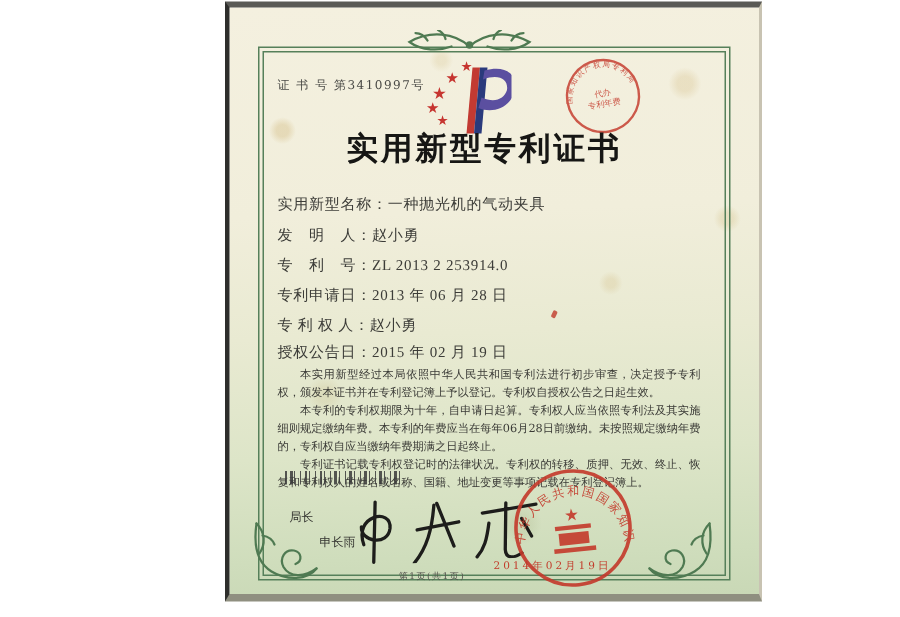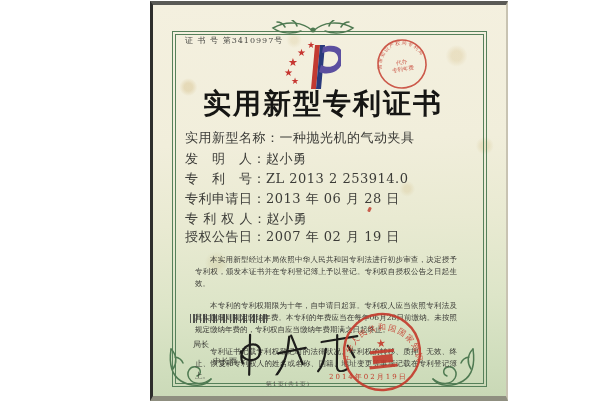--- a/index.html
+++ b/index.html
@@ -31,38 +31,38 @@
   }
   
   .frame{position:absolute;left:19px;top:26px;right:19px;bottom:9px;border:1px solid #56805a;}
   .frame::after{content:"";position:absolute;inset:2px;border:1px solid #56805a;}
   
   .orn-top{position:absolute;left:114px;top:15px;width:92px;height:22px;}
   .curl{position:absolute;width:48px;height:44px;}
   .curl.bl{left:12px;top:342px;}
   .curl.br{left:278px;top:342px;transform:scaleX(-1);}
   
-  .cert-no{position:absolute;left:32px;top:30px;font-size:8px;letter-spacing:1px;color:#4a4a46;}
+  .cert-no{position:absolute;left:32px;top:46px;font-size:8px;letter-spacing:1px;color:#4a4a46;}
   .logo{position:absolute;left:130px;top:36px;width:58px;height:52px;}
   .logo .star{position:absolute;color:#c63530;line-height:1;}
   .logo .star:nth-of-type(1){left:24px;top:0;font-size:9px;}
   .logo .star:nth-of-type(2){left:14px;top:7px;font-size:10px;}
   .logo .star:nth-of-type(3){left:5px;top:16px;font-size:11px;}
   .logo .star:nth-of-type(4){left:1px;top:27px;font-size:10px;}
   .logo .star:nth-of-type(5){left:8px;top:36px;font-size:9px;}
   .seal-small{position:absolute;left:221px;top:31px;width:56px;height:56px;opacity:.82;transform:rotate(-10deg);}
   .title{position:absolute;left:40px;top:80px;width:260px;text-align:center;
-         font-size:28px;font-weight:bold;letter-spacing:2px;color:#161614;}
+         font-size:21px;font-weight:bold;letter-spacing:2px;color:#161614;}
   
-  .field{position:absolute;left:32px;font-size:13px;color:#3c3c38;letter-spacing:.5px;white-space:nowrap;}
+  .field{position:absolute;left:32px;font-size:10px;color:#3c3c38;letter-spacing:.5px;white-space:nowrap;font-family:Liberation Serif, serif;}
   .f1{top:124px;} .f2{top:145px;} .f3{top:165px;} .f4{top:185px;text-align:center;} .f5{top:205px;} .f6{top:223px;}
   
   .body-text{position:absolute;left:32px;top:239px;width:282px;font-size:7.5px;
              line-height:1.6;color:#3a3a36;text-align:justify;}
-  .body-text p{margin:10px;text-indent:2em;}
+  .body-text p{margin:0;text-indent:2em;}
   
   .barcode{position:absolute;left:37px;top:309px;width:80px;height:9px;opacity:.85;
     background:repeating-linear-gradient(90deg,#3a3a3a 0 1px,transparent 1px 3px,#3a3a3a 3px 5px,transparent 5px 6px,#3a3a3a 6px 7px,transparent 7px 10px);}
   .commissioner{position:absolute;left:40px;top:336px;font-size:8px;color:#33332f;line-height:1;}
   .commissioner-name{position:absolute;left:40px;top:353px;font-size:8px;color:#33332f;line-height:1;margin-left:20px;}
   .signature{position:absolute;left:75px;top:323px;width:150px;height:46px;transform:rotate(-3deg);}
   .seal-big{position:absolute;left:184px;top:302px;width:90px;height:90px;opacity:.9;transform:rotate(-6deg);}
   .seal-date{position:absolute;left:176px;top:367px;width:106px;text-align:left;
              font-size:7px;color:#c23b2a;letter-spacing:2px;}
   .page-foot{position:absolute;left:100px;top:375px;width:70px;text-align:center;
@@ -125,21 +125,21 @@
     <text x="28" y="35" text-anchor="middle" font-size="5.5" class="redfill">专利年费</text>
   </svg>
 
   <div class="title">实用新型专利证书</div>
 
   <div class="field f1"><span>实用新型名称：</span><span>一种抛光机的气动夹具</span></div>
   <div class="field f2"><span>发　明　人：</span><span>赵小勇</span></div>
   <div class="field f3"><span>专　利　号：</span><span>ZL 2013 2 253914.0</span></div>
   <div class="field f4"><span>专利申请日：</span><span>2013 年 06 月 28 日</span></div>
   <div class="field f5"><span>专 利 权 人：</span><span>赵小勇</span></div>
-  <div class="field f6"><span>授权公告日：</span><span>2007 年 02 月 19 日</span></div>
+  <div class="field f6"><span>授权公告日：</span><span>2015 年 02 月 19 日</span></div>
 
   <div class="body-text">
     <p>本实用新型经过本局依照中华人民共和国专利法进行初步审查，决定授予专利权，颁发本证书并在专利登记簿上予以登记。专利权自授权公告之日起生效。</p>
     <p>本专利的专利权期限为十年，自申请日起算。专利权人应当依照专利法及其实施细则规定缴纳年费。本专利的年费应当在每年06月28日前缴纳。未按照规定缴纳年费的，专利权自应当缴纳年费期满之日起终止。</p>
     <p>专利证书记载专利权登记时的法律状况。专利权的转移、质押、无效、终止、恢复和专利权人的姓名或名称、国籍、地址变更等事项记载在专利登记簿上。</p>
   </div>
 
   <div class="speck"></div>
 
   <div class="barcode"></div>

